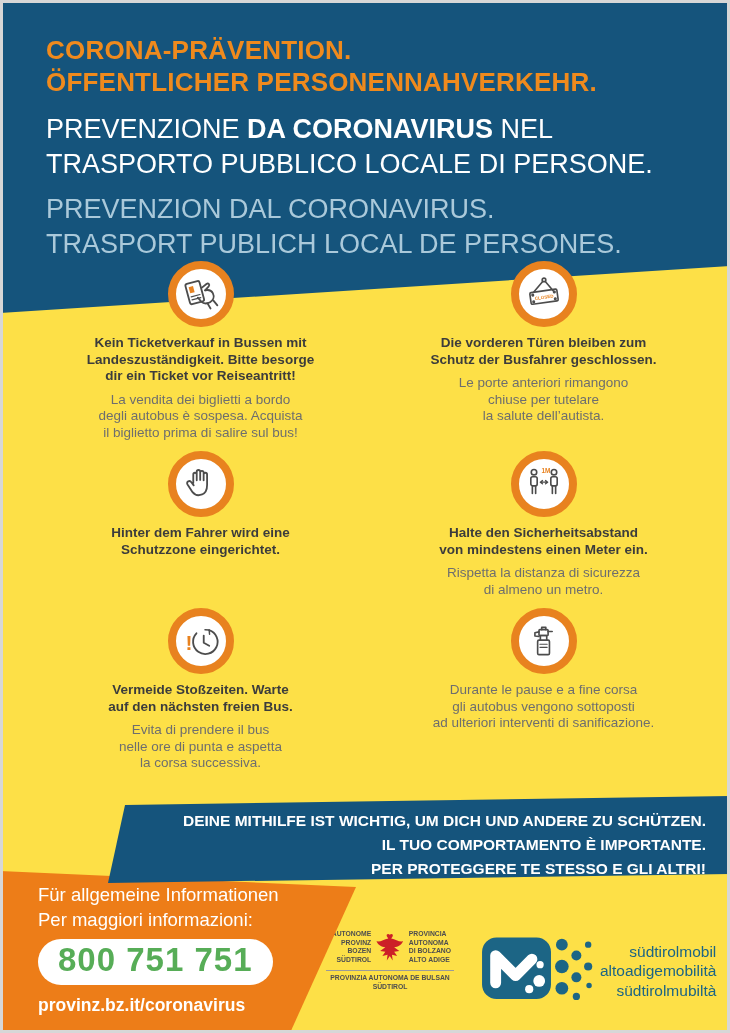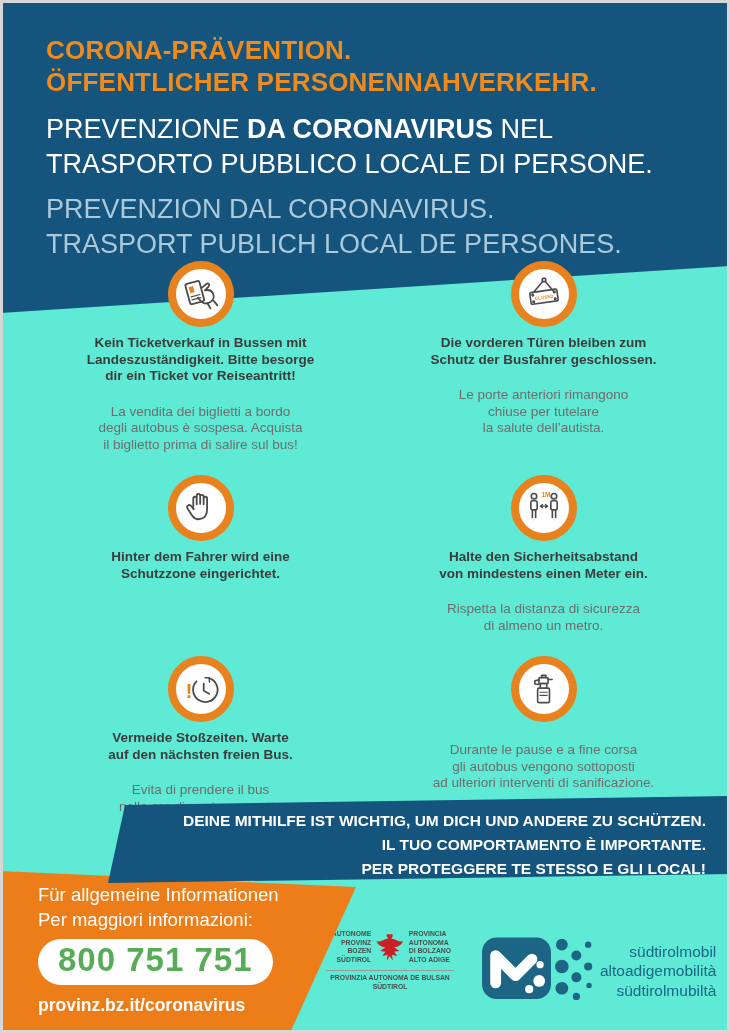--- a/index.html
+++ b/index.html
@@ -1,16 +1,16 @@
 <!DOCTYPE html>
 <html><head>
 <meta charset="utf-8">
 <style>
   html,body{margin:0;padding:0;background:#fff;}
-  .poster{position:relative;width:730px;height:1033px;background:#5eead4;overflow:hidden;
+  .poster{position:relative;width:730px;height:1033px;background:#fde047;overflow:hidden;
           font-family:"Liberation Sans",sans-serif;}
   .frame{position:absolute;inset:0;border:3px solid #d7d7d7;z-index:20;pointer-events:none;}
 
   
   .hero{position:absolute;top:0;left:0;width:730px;height:313px;background:#15547c;
         clip-path:polygon(0 0,100% 0,100% 266px,0 313px);box-sizing:border-box;
         padding:34px 30px 0 46px;z-index:1;}
   .t-de{margin:0 0 14px;font-size:26px;font-weight:bold;color:#ef8a1d;line-height:32px;
         white-space:pre-line;letter-spacing:.2px;}
   .t-it{margin:0 0 10px;font-size:27px;color:#ffffff;line-height:35px;max-width:640px;font-weight:normal;}
@@ -18,21 +18,21 @@
   .t-lad{margin:0;font-size:27px;color:#aac9da;line-height:35px;white-space:pre-line;font-weight:normal;}
 
   
   .grid{position:absolute;top:261px;left:0;width:730px;z-index:2;display:grid;
         grid-template-columns:1fr 1fr;column-gap:34px;row-gap:10px;
         padding:0 32px 0 46px;box-sizing:border-box;}
   .cell{display:flex;flex-direction:column;align-items:center;text-align:center;}
   .badge{width:50px;height:50px;border:8px solid #e8821f;border-radius:50%;background:#fff;
          display:flex;align-items:center;justify-content:center;margin-bottom:8px;}
   .de{margin:0 0 7px;font-size:13.5px;line-height:16.5px;font-weight:bold;color:#3c3c3c;white-space:pre-line;}
-  .it{margin:12px;font-size:13.5px;line-height:16.5px;color:#6e6e6e;white-space:pre-line;text-align:center;}
+  .it{margin:0;font-size:13.5px;line-height:16.5px;color:#6e6e6e;white-space:pre-line;text-align:center;}
   .ico{stroke:#4c4c4c;fill:none;stroke-linecap:round;stroke-linejoin:round;}
   svg text{font-family:"Liberation Sans",sans-serif;}
 
   
   .banner{position:absolute;top:796px;left:0;width:730px;height:92px;background:#15547c;
           clip-path:polygon(125px 9px,730px 0,730px 78px,108px 87px);z-index:4;
           box-sizing:border-box;padding:13px 24px 0 0;text-align:right;color:#fff;
           font-weight:bold;font-size:15.5px;line-height:24px;white-space:pre-line;}
 
   
@@ -175,21 +175,21 @@
         </svg>
       </div>
       <p class="it">Durante le pause e a fine corsa
 gli autobus vengono sottoposti
 ad ulteriori interventi di sanificazione.</p>
     </div>
   </div>
 
   <div class="banner">DEINE MITHILFE IST WICHTIG, UM DICH UND ANDERE ZU SCHÜTZEN.
 IL TUO COMPORTAMENTO È IMPORTANTE.
-PER PROTEGGERE TE STESSO E GLI LOCAL!</div>
+PER PROTEGGERE TE STESSO E GLI ALTRI!</div>
 
   <div class="orange-block">
     <p class="info">Für allgemeine Informationen
 Per maggiori informazioni:</p>
     <div class="pill">
       <span class="phone">800 751 751</span>
     </div>
     <p class="url">provinz.bz.it/coronavirus</p>
   </div>
 

